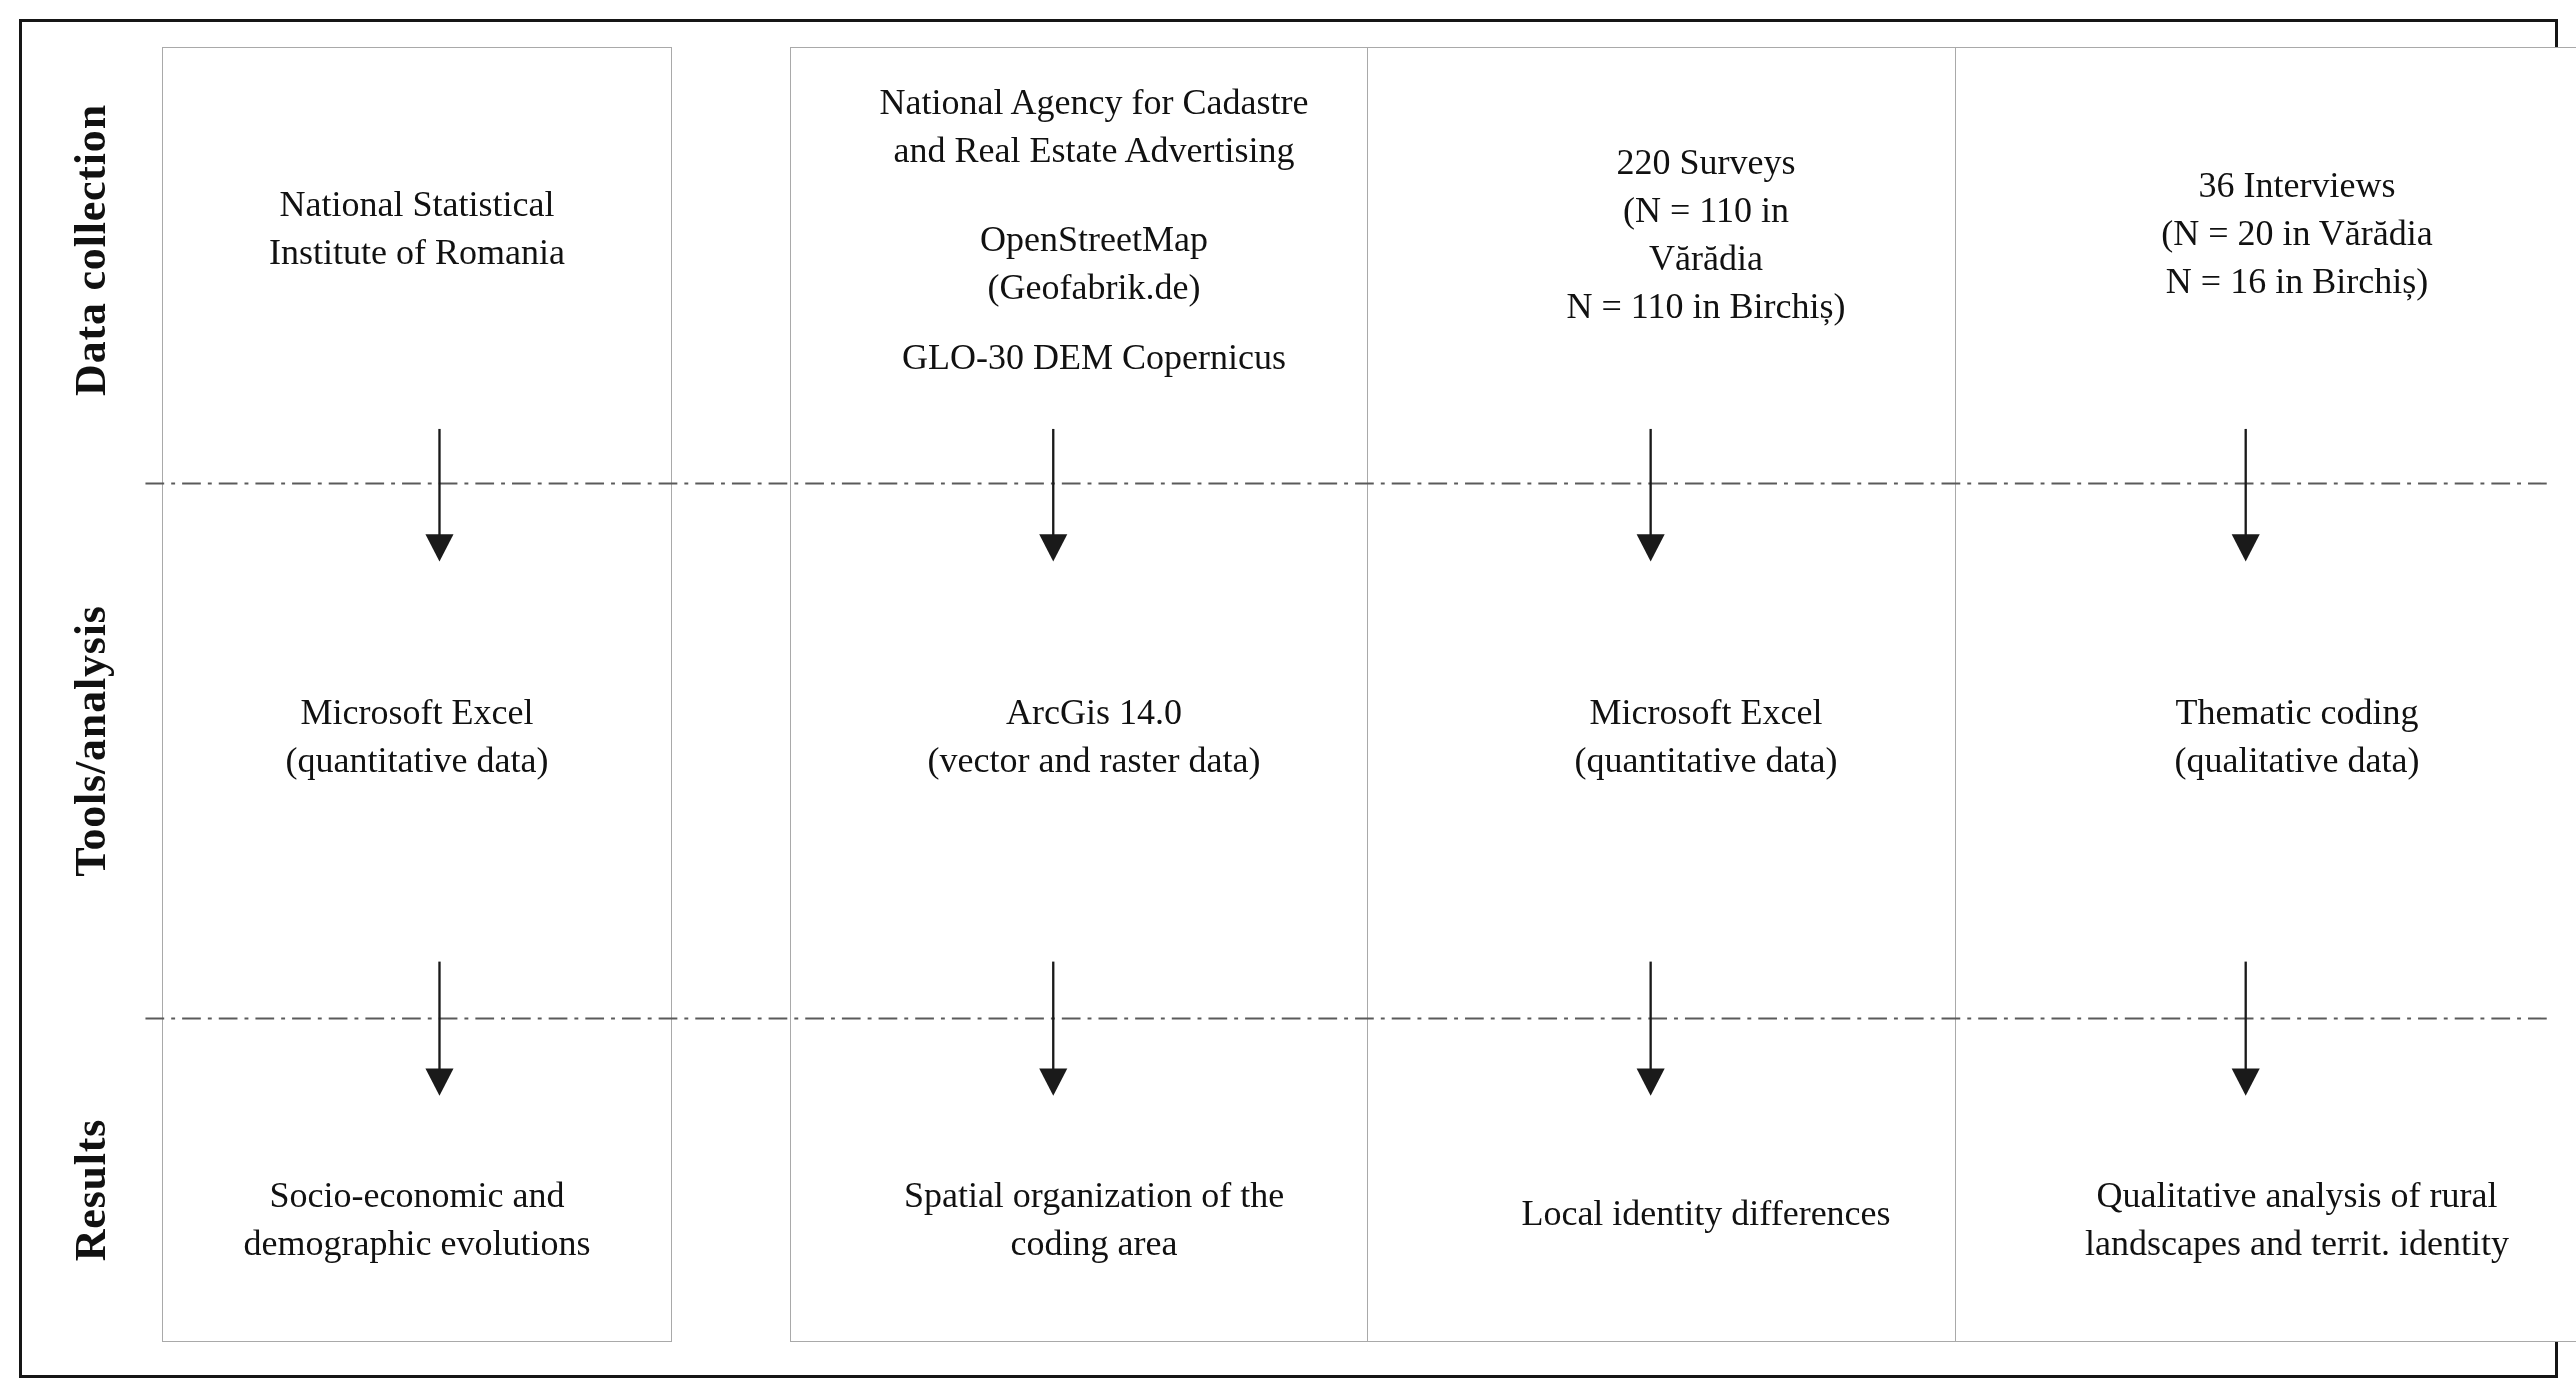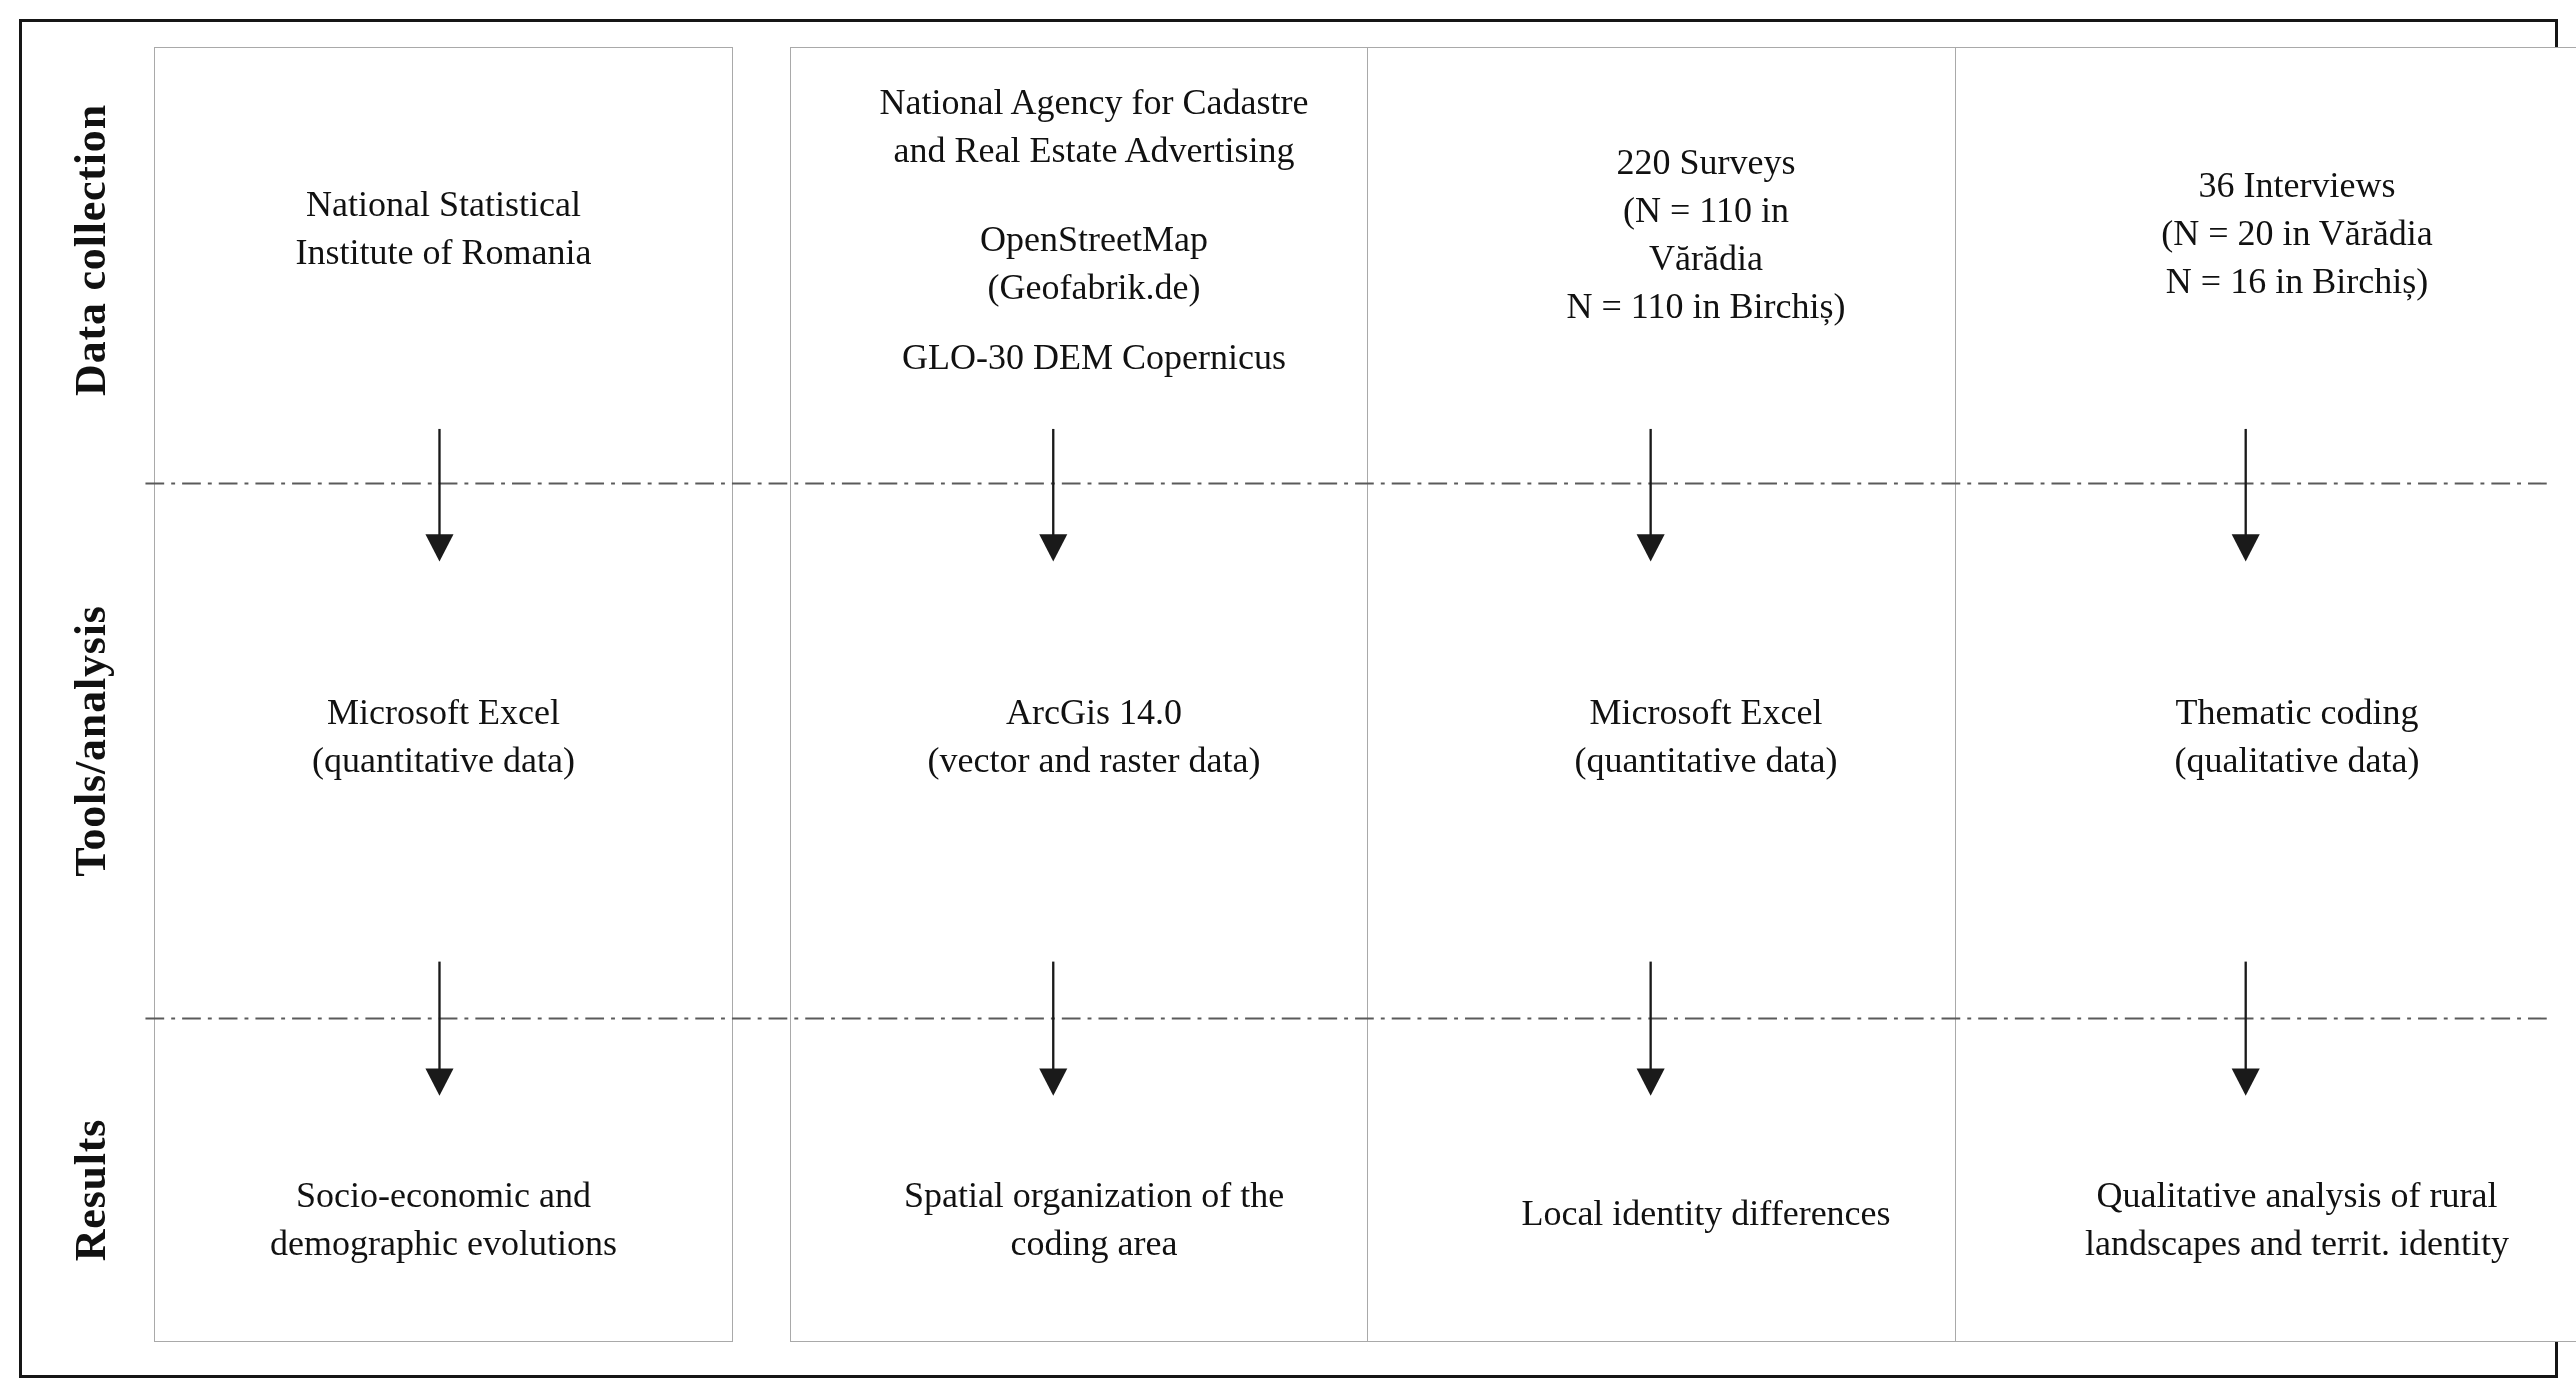--- a/index.html
+++ b/index.html
@@ -10,21 +10,21 @@
   }
   .canvas{position:relative;width:2576px;height:1396px;background:#fff;overflow:hidden;}
   .frame{
     position:absolute;left:19px;top:19px;width:2539px;height:1359px;
     border:3.9px solid #161616;box-sizing:border-box;background:#fff;
   }
   .col-box{
     position:absolute;top:47px;height:1295px;
     border:1.6px solid #a9a9a9;box-sizing:border-box;background:#fff;
   }
-  #col1{left:154px;width:579px;}
+  #col1{left:162px;width:510px;}
   #col2{left:750px;width:608px;margin-left:40px;}
   #col3{left:1367px;width:678px;}
   #col4{left:1955px;width:684px;}
   .cell-text{
     position:absolute;left:4.7px;right:4.7px;
     text-align:center;font-size:36px;line-height:48px;
     white-space:pre-line;
   }
   .src-stack{position:absolute;left:4.7px;right:4.7px;text-align:center;}
   .src-group{font-size:36px;line-height:48px;white-space:pre-line;}

